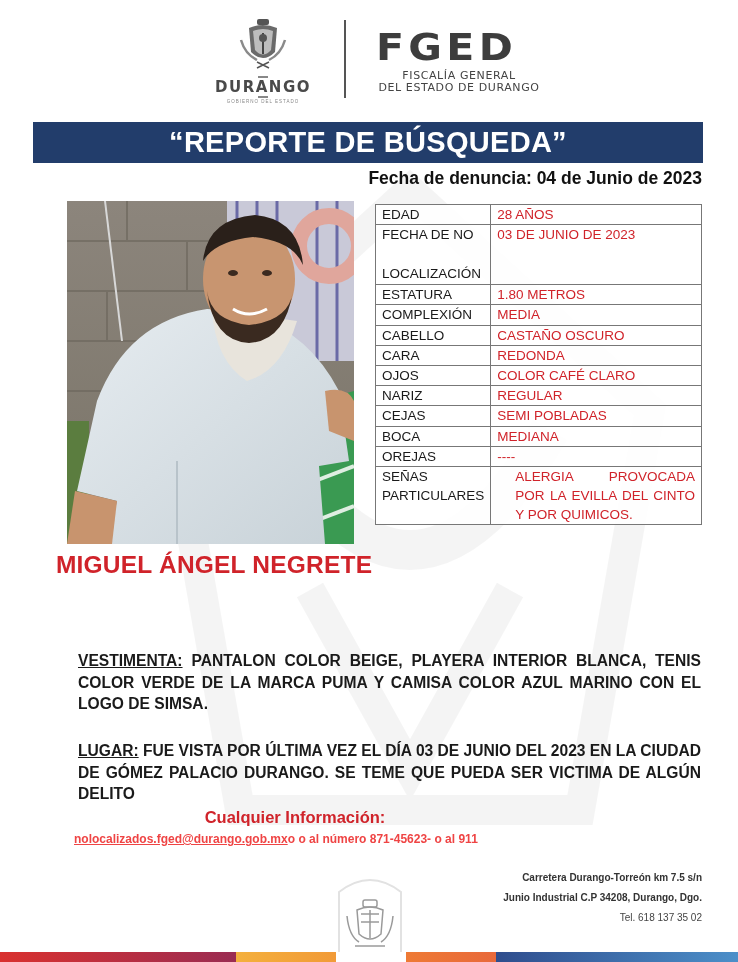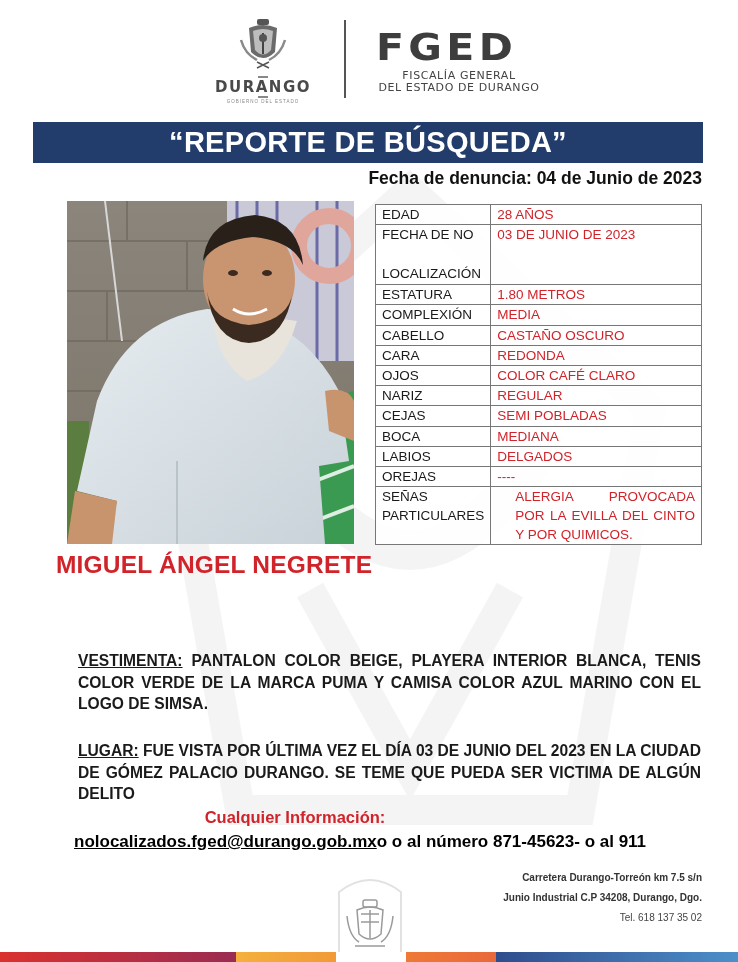--- a/index.html
+++ b/index.html
@@ -35,21 +35,21 @@
   .data-table tr.senas td.v { text-align: justify; text-align-last: left; padding-left: 24px; }
 
   .name { position: absolute; left: 56px; top: 549px; width: 320px; font-size: 24.5px; font-weight: bold; color: #d0232a; line-height: 32px; letter-spacing: 0.2px; }
 
   .para { position: absolute; left: 78px; width: 623px; font-size: 15.6px; font-weight: bold; color: #1a1a1a; line-height: 21.5px; text-align: justify; }
   .para .lbl { text-decoration: underline; }
   .vestimenta { top: 650px; }
   .lugar { top: 740px; }
 
   .info-title { position: absolute; left: 0; width: 590px; top: 808px; text-align: center; font-size: 16.5px; font-weight: bold; color: #d0232a; padding-left: 0; }
-  .contact { position: absolute; left: 74px; top: 832px; font-size: 17px; font-weight: bold; color: #000000; white-space: nowrap; }
+  .contact { position: absolute; left: 74px; top: 832px; font-size: 12px; font-weight: bold; color: #ef4444; white-space: nowrap; }
   .contact .email { text-decoration: underline; }
 
   .address { position: absolute; right: 36px; top: 868px; text-align: right; font-size: 10px; font-weight: bold; color: #333; line-height: 20px; }
   .address .tel { font-weight: normal; color: #444; }
 
   .footer-emblem { position: absolute; left: 333px; top: 872px; width: 74px; height: 90px; }
 
   .footer-bar { position: absolute; left: 0; bottom: 0; width: 738px; height: 10px; display: flex; }
   .fb1 { width: 236px; background: linear-gradient(90deg, #d9312f, #9a2c52); }
   .fb2 { width: 100px; background: linear-gradient(90deg, #f4b03d, #f19a37); }
@@ -183,24 +183,20 @@
       </tr>
     <tr>
         <td class="k">CEJAS</td>
         <td class="v">SEMI POBLADAS</td>
       </tr>
     <tr>
         <td class="k">BOCA</td>
         <td class="v">MEDIANA</td>
       </tr>
     <tr>
-        <td class="k">LABIOS</td>
-        <td class="v">DELGADOS</td>
-      </tr>
-    <tr>
         <td class="k">OREJAS</td>
         <td class="v">----</td>
       </tr>
     <tr class="senas">
       <td class="k">
           <div>SEÑAS</div>
           <div>PARTICULARES</div>
         </td>
       <td class="v">ALERGIA PROVOCADA POR LA EVILLA DEL CINTO Y POR QUIMICOS.</td>
     </tr>

